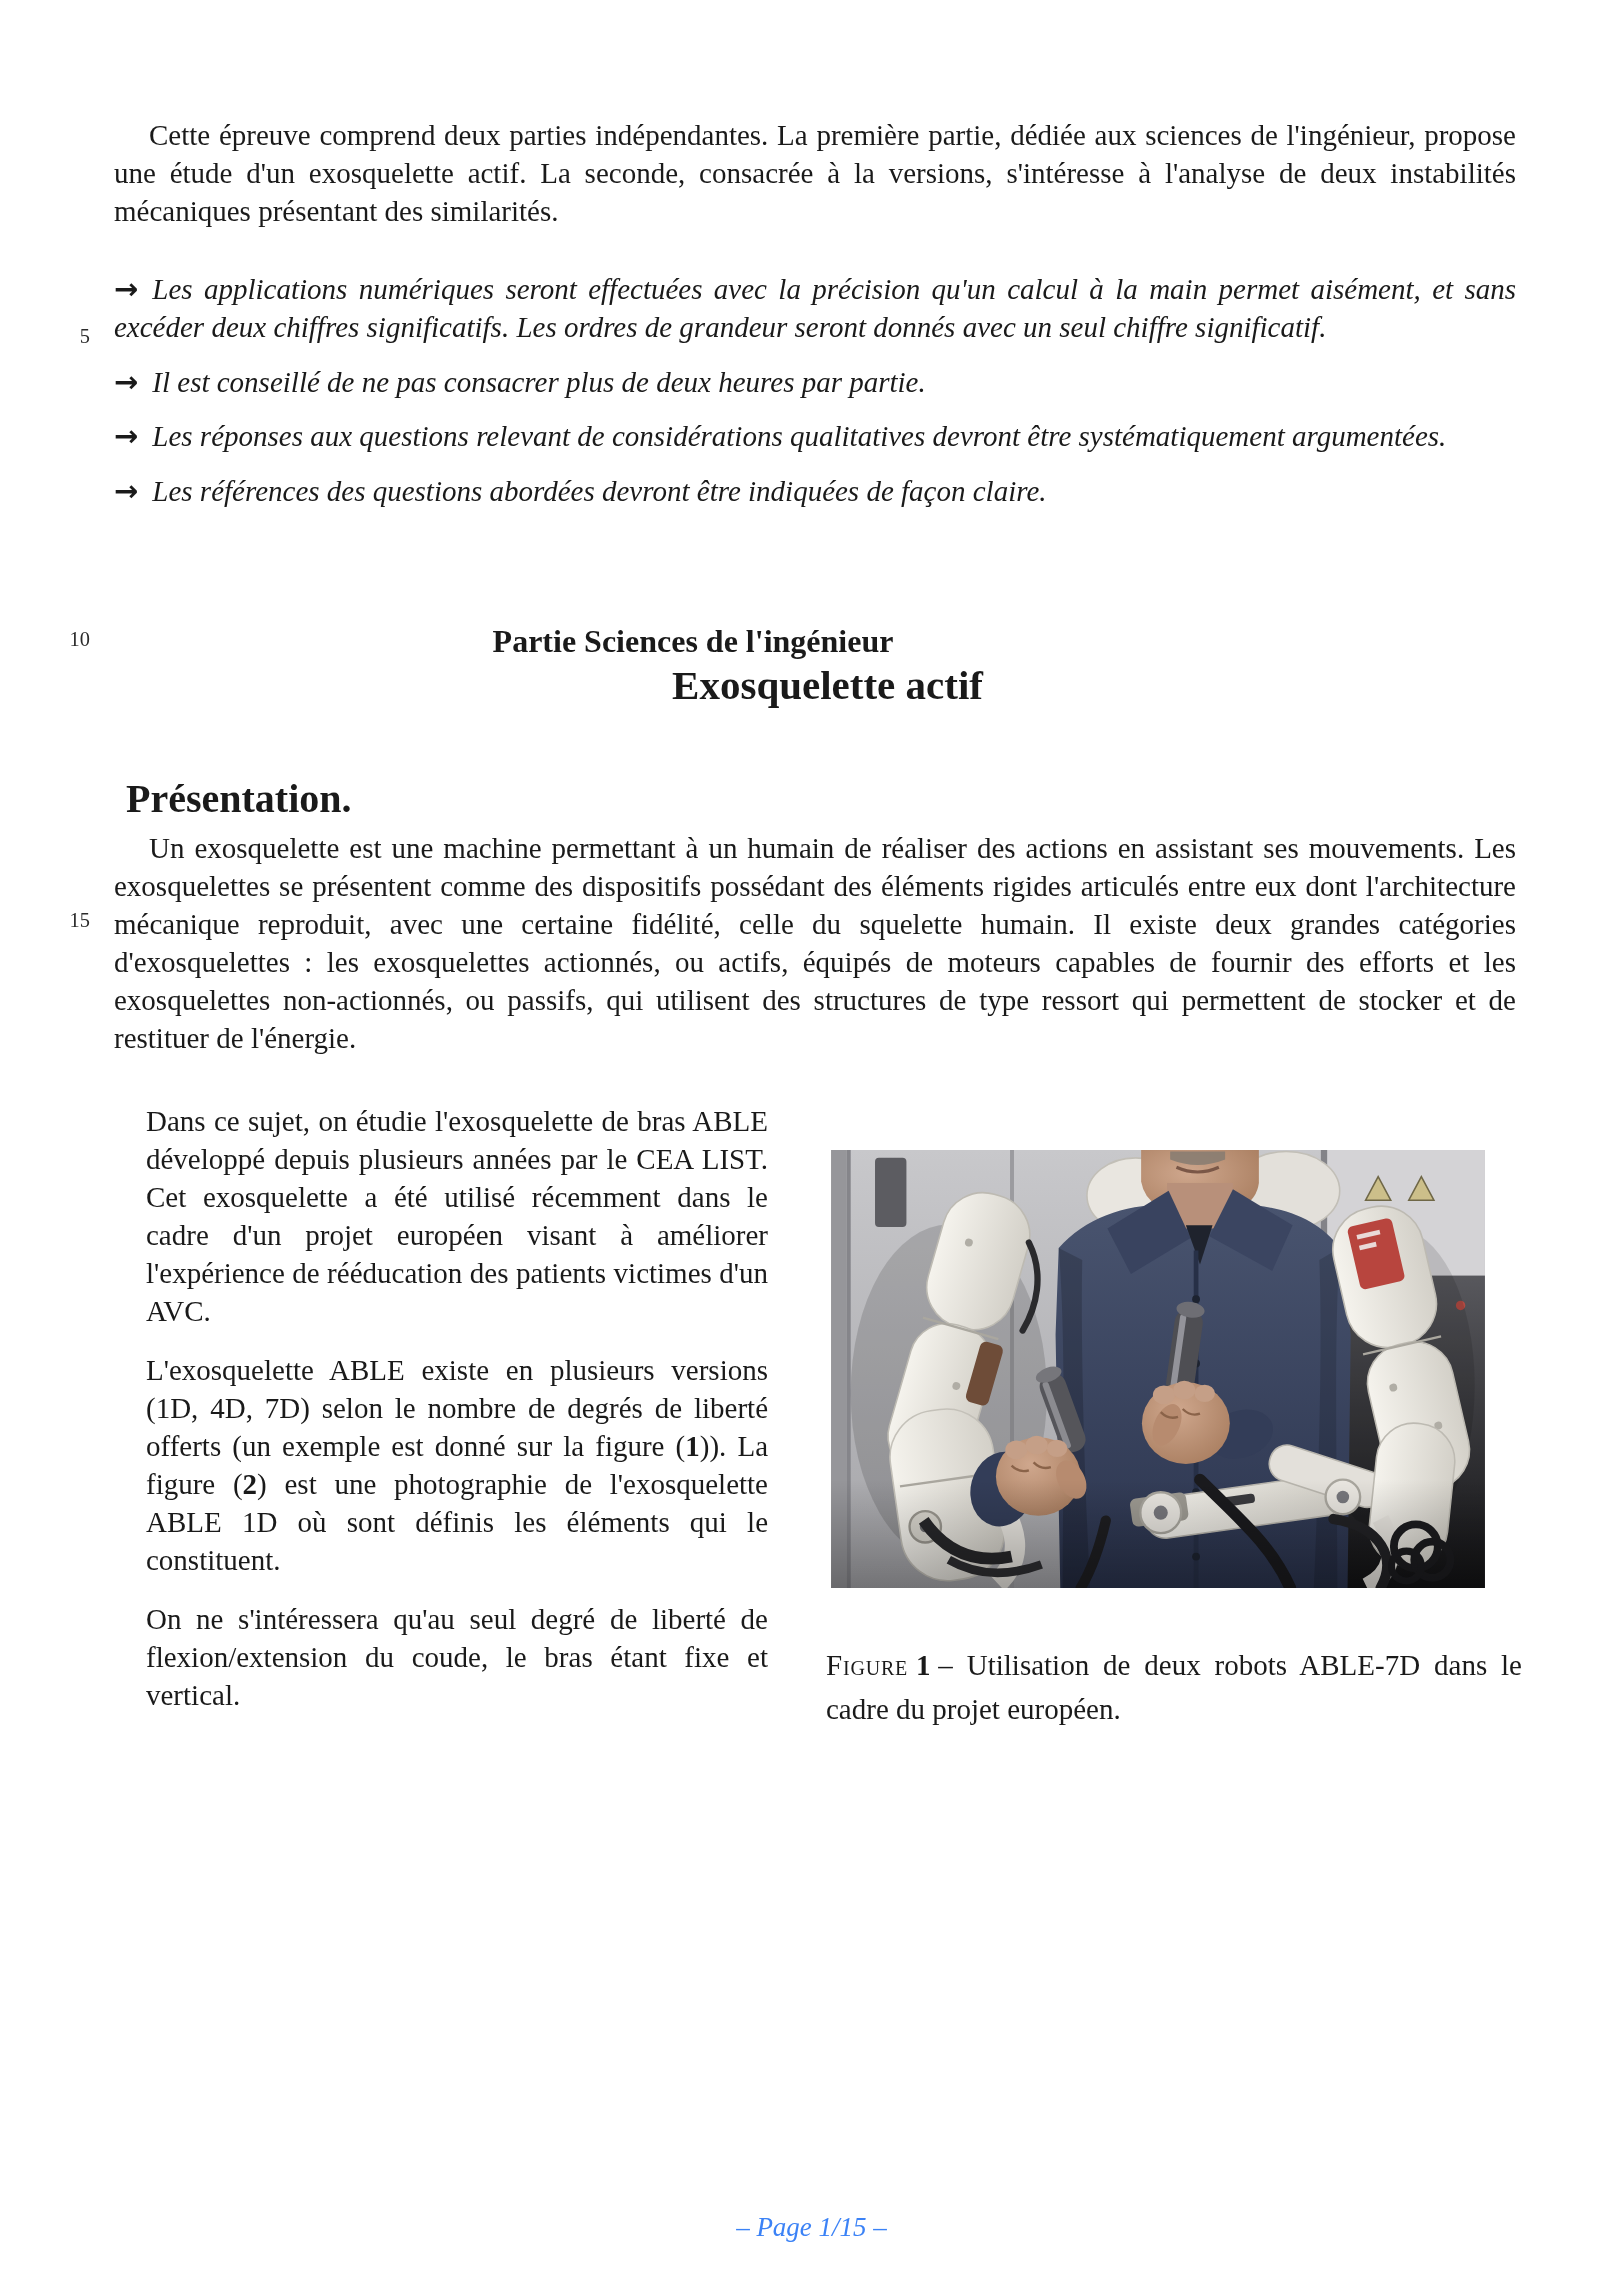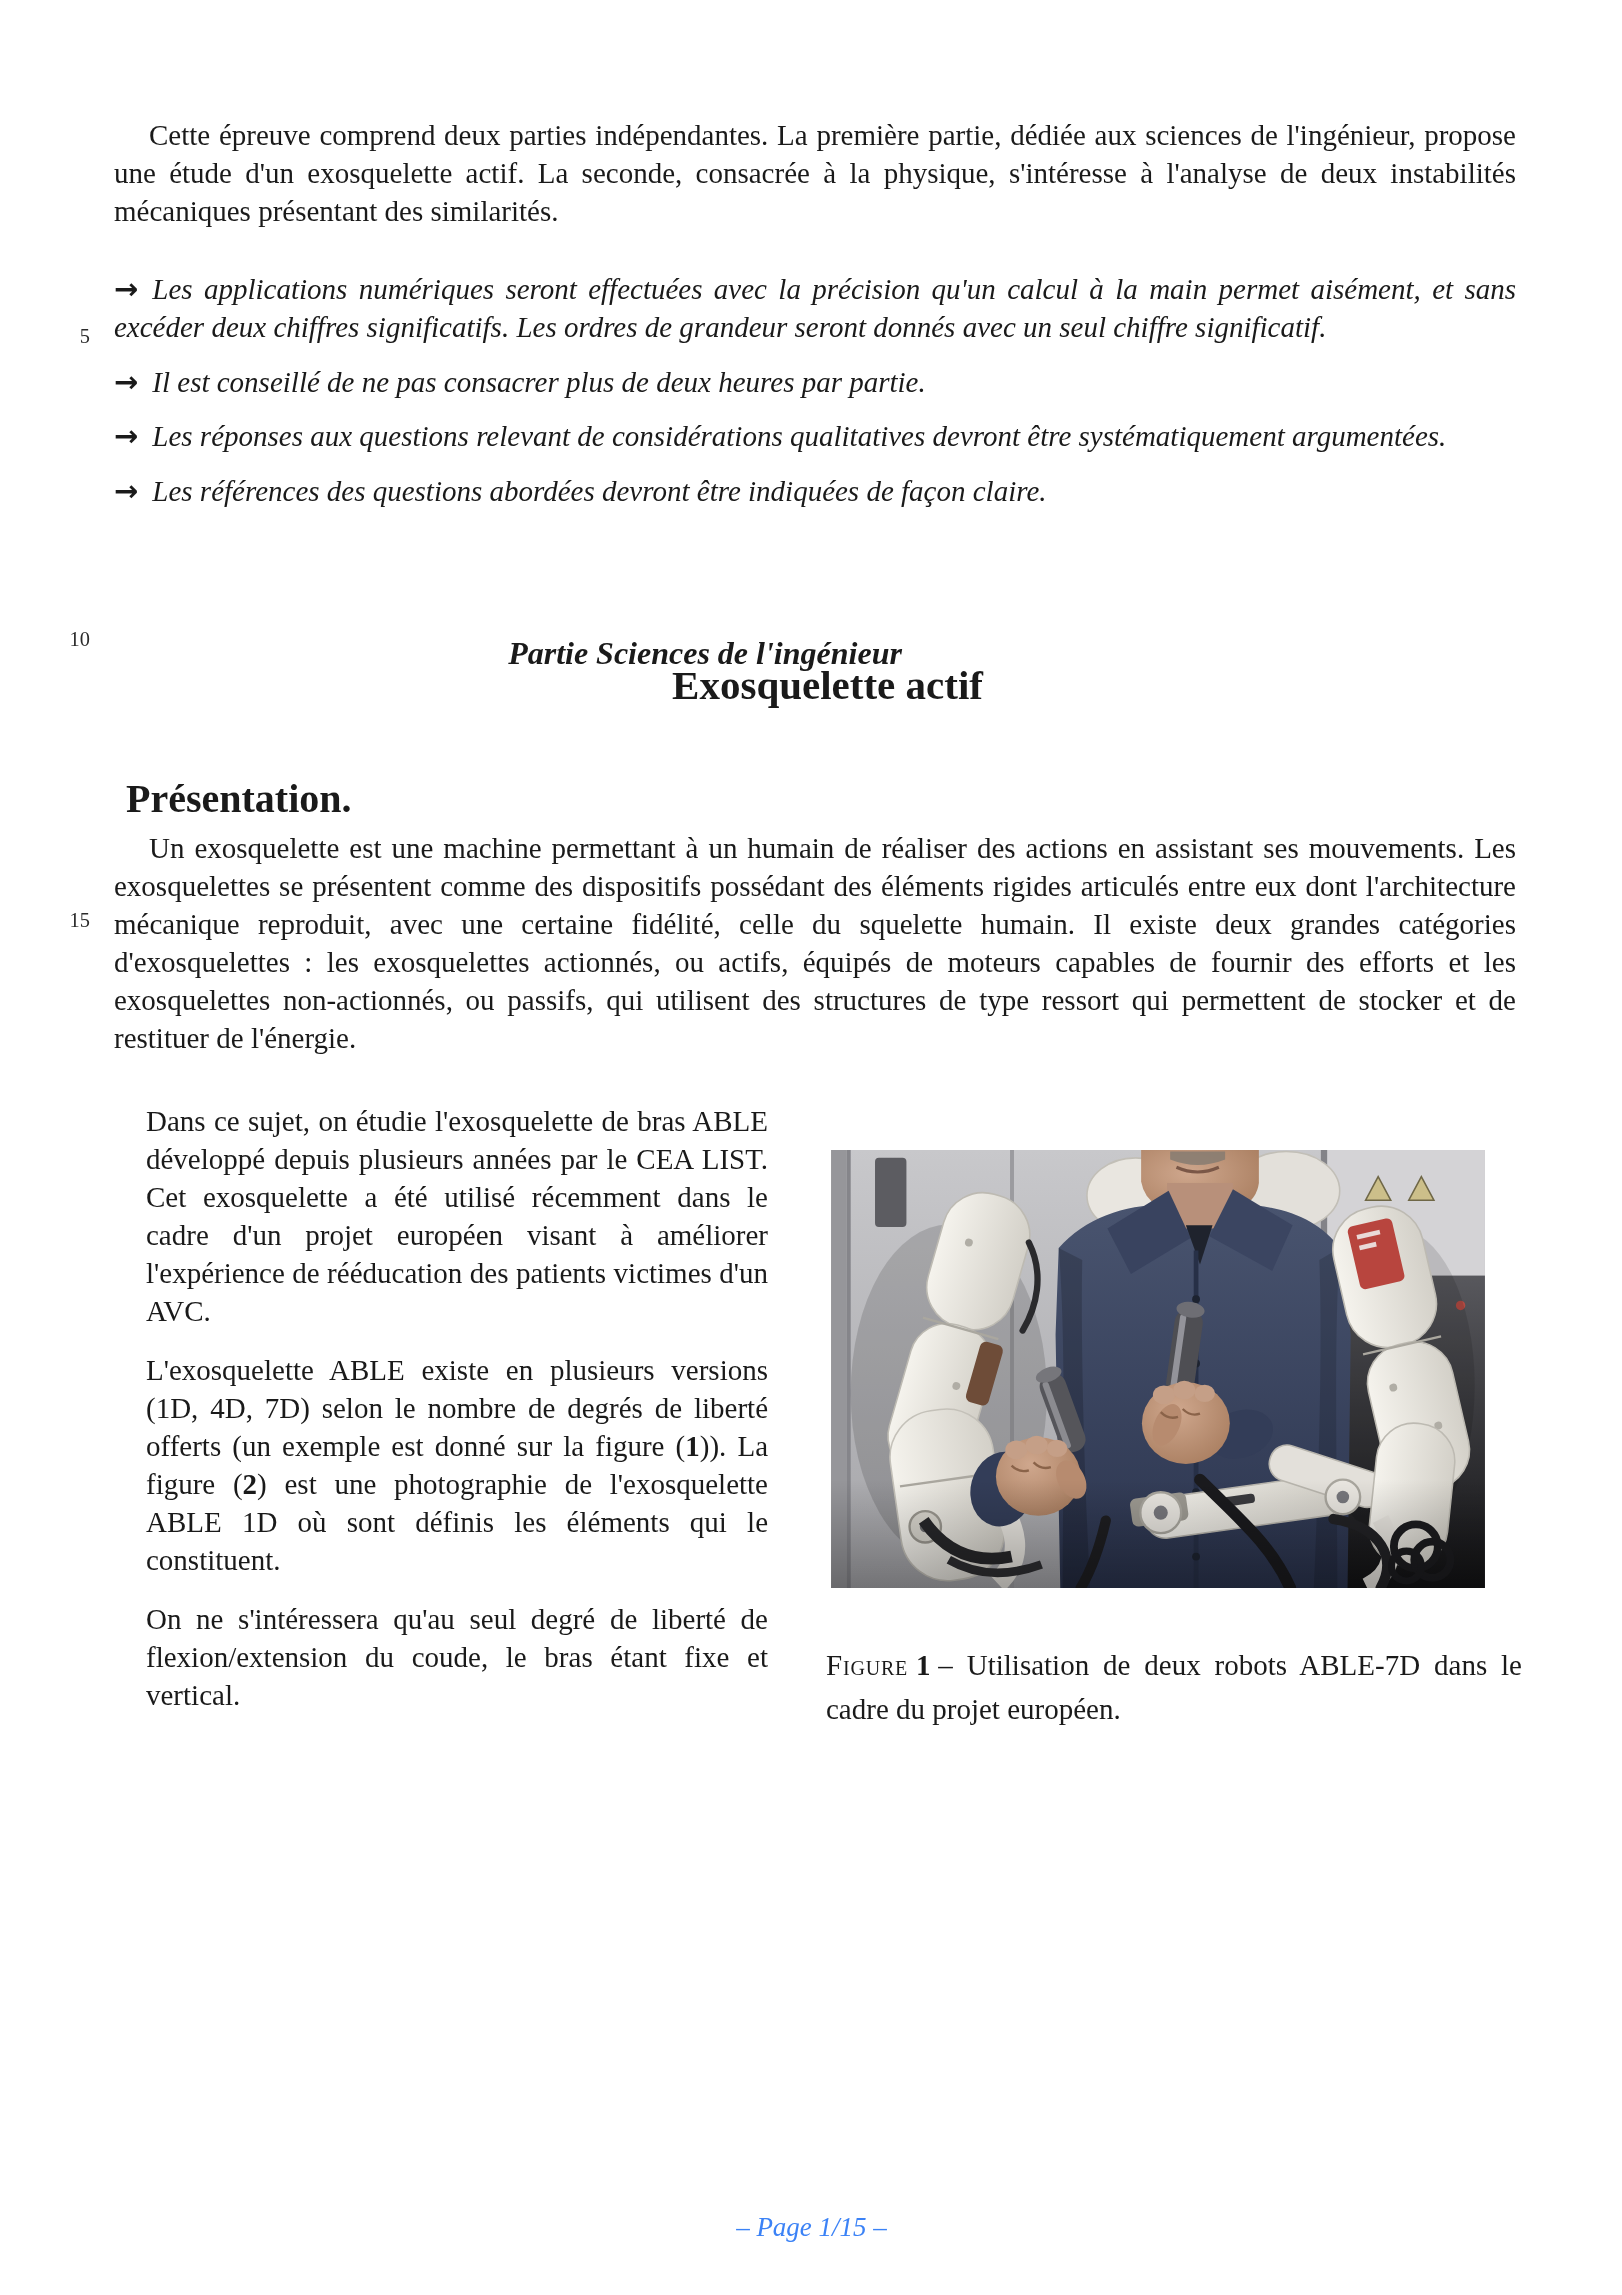--- a/index.html
+++ b/index.html
@@ -31,22 +31,22 @@
     text-align:justify;
   }
   .arrow{
     font-family:"DejaVu Sans", sans-serif;
     font-weight:700;font-style:normal;
     margin-right:14px;
   }
   .btext{font-style:italic;}
   .part-title{
     left:0;width:1378px;text-align:center;
-    font-weight:700;font-style:italic;
-    font-size:32px;margin:16px;
+    font-weight:700;
+    font-size:32px;margin:4px;
   }
   .main-title{
     left:16px;width:1623px;text-align:center;
     font-weight:700;font-size:41px;margin:0;
   }
   .section-heading{
     font-weight:700;font-size:40px;margin:12px;
   }
   .col-left{left:146px;width:622px;top:1088px;}
   .cpara{
@@ -72,21 +72,21 @@
 </style>
 </head>
 <body>
 
 <div class="page">
 
   <div class="lineno" style="top:325px">5</div>
   <div class="lineno" style="top:628px">10</div>
   <div class="lineno" style="top:909px">15</div>
 
-  <p class="abs para body-text indent" style="left:114px;top:116px;width:1402px">Cette épreuve comprend deux parties indépendantes. La première partie, dédiée aux sciences de l'ingénieur, propose une étude d'un exosquelette actif. La seconde, consacrée à la physique, s'intéresse à l'analyse de deux instabilités mécaniques présentant des similarités.</p>
+  <p class="abs para body-text indent" style="left:114px;top:116px;width:1402px">Cette épreuve comprend deux parties indépendantes. La première partie, dédiée aux sciences de l'ingénieur, propose une étude d'un exosquelette actif. La seconde, consacrée à la versions, s'intéresse à l'analyse de deux instabilités mécaniques présentant des similarités.</p>
 
   <div class="abs bullets" style="top:270px">
     <div class="bullet"><span class="arrow">→</span><span class="btext">Les applications numériques seront effectuées avec la précision qu'un calcul à la main permet aisément, et sans excéder deux chiffres significatifs. Les ordres de grandeur seront donnés avec un seul chiffre significatif.</span></div>
     <div class="bullet"><span class="arrow">→</span><span class="btext">Il est conseillé de ne pas consacrer plus de deux heures par partie.</span></div>
     <div class="bullet"><span class="arrow">→</span><span class="btext">Les réponses aux questions relevant de considérations qualitatives devront être systématiquement argumentées.</span></div>
     <div class="bullet"><span class="arrow">→</span><span class="btext">Les références des questions abordées devront être indiquées de façon claire.</span></div>
   </div>
 
   <h2 class="abs part-title" style="top:619px">Partie Sciences de l'ingénieur</h2>
   <h1 class="abs main-title" style="top:661px">Exosquelette actif</h1>

